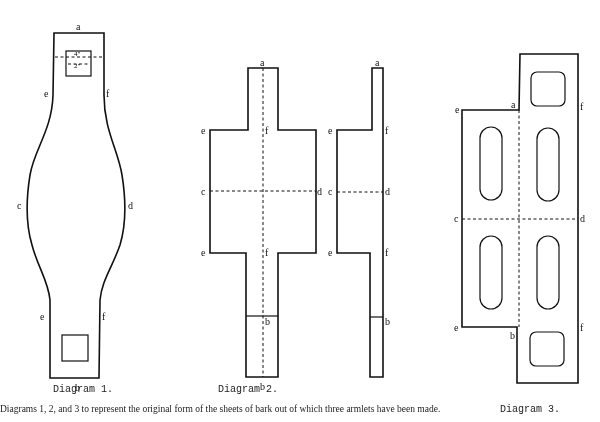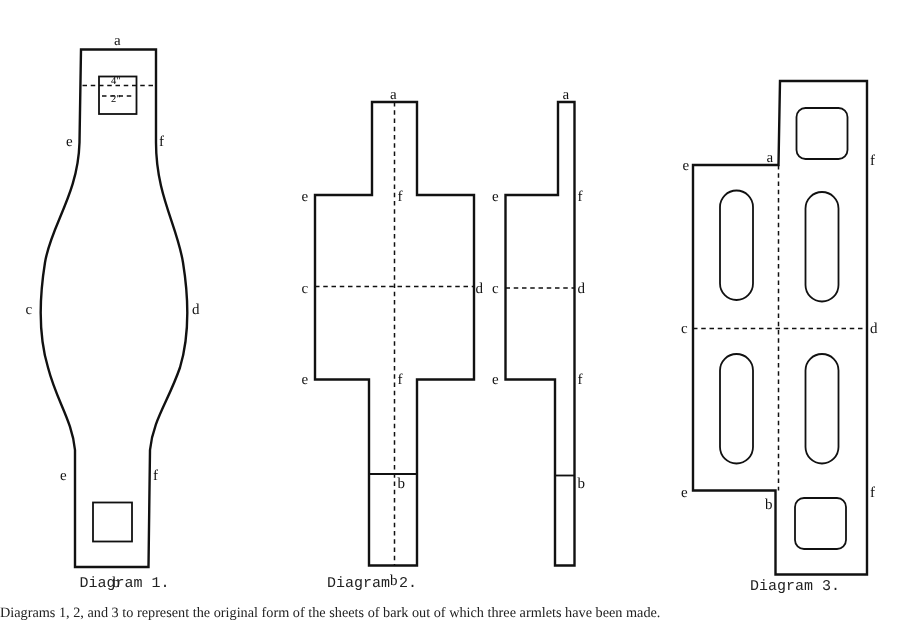--- a/index.html
+++ b/index.html
@@ -85,14 +85,14 @@
     <text class="lbl" x="454" y="222">c</text>
     <text class="lbl" x="580" y="222">d</text>
     <text class="lbl" x="454" y="331">e</text>
     <text class="lbl" x="510" y="339">b</text>
     <text class="lbl" x="580" y="331">f</text>
   </g>
 </svg>
 
 <div class="dtitle" style="left:53px; top:384px;">Diagram 1.</div>
 <div class="dtitle" style="left:218px; top:384px;">Diagram 2.</div>
-<div class="dtitle" style="left:500px; top:386px;">Diagram 3.</div>
+<div class="dtitle" style="left:500px; top:404px;">Diagram 3.</div>
 <div class="caption">Diagrams 1, 2, and 3 to represent the original form of the sheets of bark out of which three armlets have been made.</div>
 
 </body></html>

